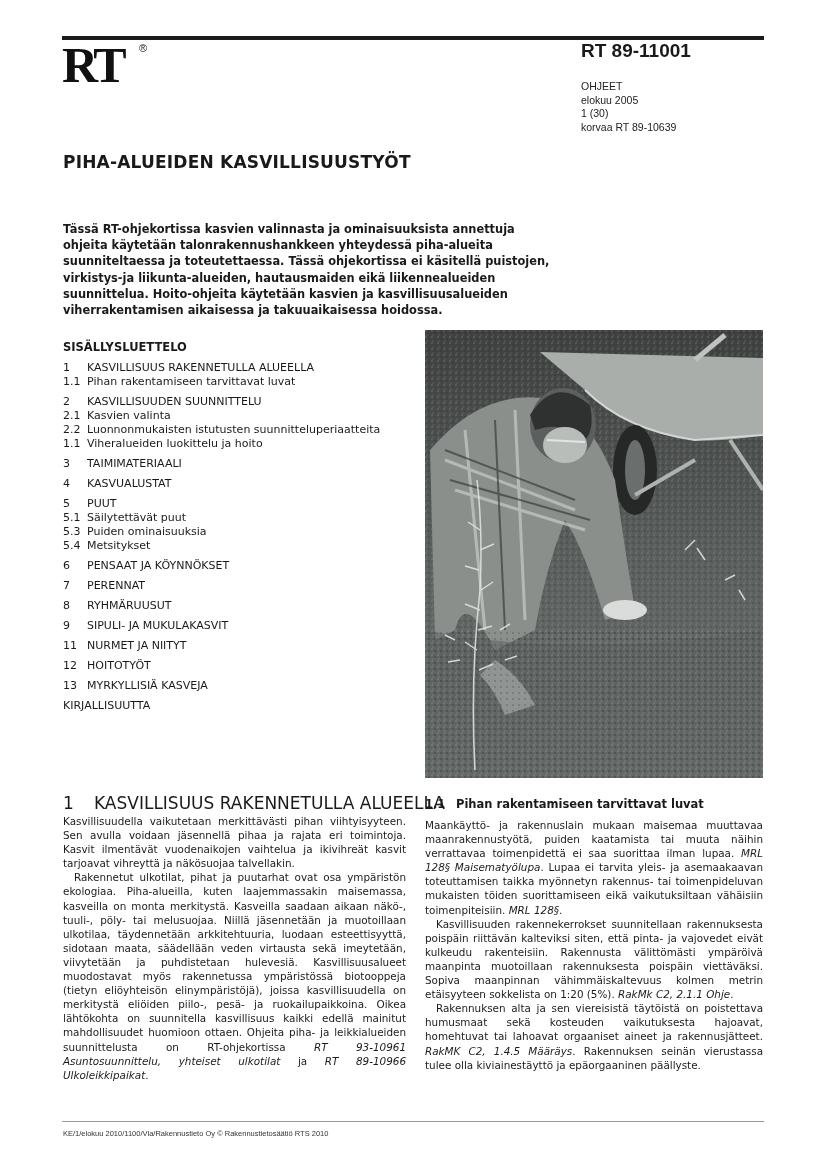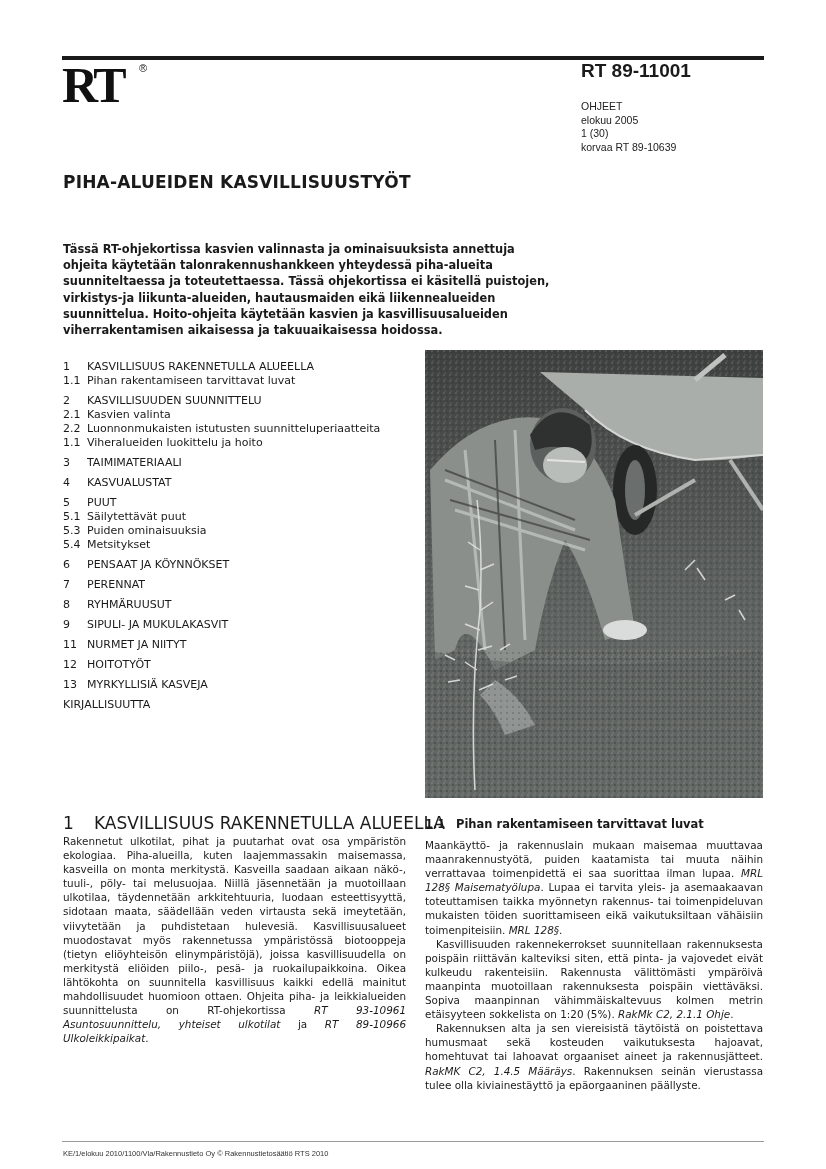--- a/index.html
+++ b/index.html
@@ -1,20 +1,20 @@
 <!DOCTYPE html>
 <html><head>
 <meta charset="utf-8">
 <style>
   html, body { margin: 0; padding: 0; background: #ffffff; }
   body {
     width: 826px; height: 1169px; position: relative; overflow: hidden;
     font-family: "DejaVu Sans", sans-serif; color: #1a1a1a;
   }
-  .abs { position: absolute; margin-top: 20px; }
+  .abs { position: absolute; }
   .top-rule { left: 62px; top: 36px; width: 702px; height: 4px; background: #1a1a1a; }
   .logo {
     left: 62px; top: 40px; font-family: "Liberation Serif", serif; font-weight: bold;
     font-size: 50px; line-height: 50px; letter-spacing: -3px; color: #111;
   }
   .logo-reg { left: 139px; top: 42px; font-size: 11px; font-family: "Liberation Sans", sans-serif; color: #222; }
   .docno {
     left: 581px; top: 40px; font-family: "Liberation Sans", sans-serif; font-weight: bold;
     font-size: 19px; color: #1a1a1a;
   }
@@ -58,20 +58,21 @@
   <div>OHJEET</div>
   <div>elokuu 2005</div>
   <div>1 (30)</div>
   <div>korvaa RT 89-10639</div>
 </div>
 
 <div class="abs title">PIHA-ALUEIDEN KASVILLISUUSTYÖT</div>
 <div class="abs intro">Tässä RT-ohjekortissa kasvien valinnasta ja ominaisuuksista annettuja ohjeita käytetään talonrakennushankkeen yhteydessä piha-alueita suunniteltaessa ja toteutettaessa. Tässä ohjekortissa ei käsitellä puistojen, virkistys-ja liikunta-alueiden, hautausmaiden eikä liikennealueiden suunnittelua. Hoito-ohjeita käytetään kasvien ja kasvillisuusalueiden viherrakentamisen aikaisessa ja takuuaikaisessa hoidossa.</div>
 
 <div class="abs toc">
+  <div class="toc-head">SISÄLLYSLUETTELO</div>
   <div id="toc-list">
       <div class="toc-row">
         <span class="toc-num">1</span>
         <span>KASVILLISUUS RAKENNETULLA ALUEELLA</span>
       </div>
       <div class="toc-row">
         <span class="toc-num">1.1</span>
         <span>Pihan rakentamiseen tarvittavat luvat</span>
       </div>
       <div class="toc-row gap">
@@ -189,20 +190,21 @@
       <path d="M30 310 l-10 -5 M35 330 l-12 2 M75 300 l10 -6 M80 330 l12 -4"></path>
       <path d="M260 220 l10 -10 M280 230 l-8 -12 M300 250 l10 -5 M320 270 l-6 -10"></path>
     </g>
   </svg>
 </div>
 
 <div class="abs h1">
   <span class="n">1</span><span>KASVILLISUUS RAKENNETULLA ALUEELLA</span>
 </div>
 <div class="abs col col-left" id="s1-body">
+    <p><span>Kasvillisuudella vaikutetaan merkittävästi pihan viihtyisyyteen. Sen avulla voidaan jäsennellä pihaa ja rajata eri toimintoja. Kasvit ilmentävät vuodenaikojen vaihtelua ja ikivihreät kasvit tarjoavat vihreyttä ja näkösuojaa talvellakin.</span></p>
     <p><span>Rakennetut ulkotilat, pihat ja puutarhat ovat osa ympäristön ekologiaa. Piha-alueilla, kuten laajemmassakin maisemassa, kasveilla on monta merkitystä. Kasveilla saadaan aikaan näkö-, tuuli-, pöly- tai melusuojaa. Niillä jäsennetään ja muotoillaan ulkotilaa, täydennetään arkkitehtuuria, luodaan esteettisyyttä, sidotaan maata, säädellään veden virtausta sekä imeytetään, viivytetään ja puhdistetaan hulevesiä. Kasvillisuusalueet muodostavat myös rakennetussa ympäristössä biotooppeja (tietyn eliöyhteisön elinympäristöjä), joissa kasvillisuudella on merkitystä eliöiden piilo-, pesä- ja ruokailupaikkoina. Oikea lähtökohta on suunnitella kasvillisuus kaikki edellä mainitut mahdollisuudet huomioon ottaen. Ohjeita piha- ja leikkialueiden suunnittelusta on RT-ohjekortissa </span><i>RT 93-10961 Asuntosuunnittelu, yhteiset ulkotilat</i><span> ja </span><i>RT 89-10966 Ulkoleikkipaikat</i><span>.</span></p>
   </div>
 
 <div class="abs h11">
   <span class="n">1.1</span><span>Pihan rakentamiseen tarvittavat luvat</span>
 </div>
 <div class="abs col col-right" id="s11-body">
     <p><span>Maankäyttö- ja rakennuslain mukaan maisemaa muuttavaa maanrakennustyötä, puiden kaatamista tai muuta näihin verrattavaa toimenpidettä ei saa suorittaa ilman lupaa. </span><i>MRL 128§ Maisematyölupa</i><span>. Lupaa ei tarvita yleis- ja asemaakaavan toteuttamisen taikka myönnetyn rakennus- tai toimenpideluvan mukaisten töiden suorittamiseen eikä vaikutuksiltaan vähäisiin toimenpiteisiin. </span><i>MRL 128§</i><span>.</span></p>
     <p><span>Kasvillisuuden rakennekerrokset suunnitellaan rakennuksesta poispäin riittävän kalteviksi siten, että pinta- ja vajovedet eivät kulkeudu rakenteisiin. Rakennusta välittömästi ympäröivä maanpinta muotoillaan rakennuksesta poispäin viettäväksi. Sopiva maanpinnan vähimmäiskaltevuus kolmen metrin etäisyyteen sokkelista on 1:20 (5%). </span><i>RakMk C2, 2.1.1 Ohje</i><span>.</span></p>
     <p><span>Rakennuksen alta ja sen viereisistä täytöistä on poistettava humusmaat sekä kosteuden vaikutuksesta hajoavat, homehtuvat tai lahoavat orgaaniset aineet ja rakennusjätteet. </span><i>RakMK C2, 1.4.5 Määräys</i><span>. Rakennuksen seinän vierustassa tulee olla kiviainestäyttö ja epäorgaaninen päällyste.</span></p>

